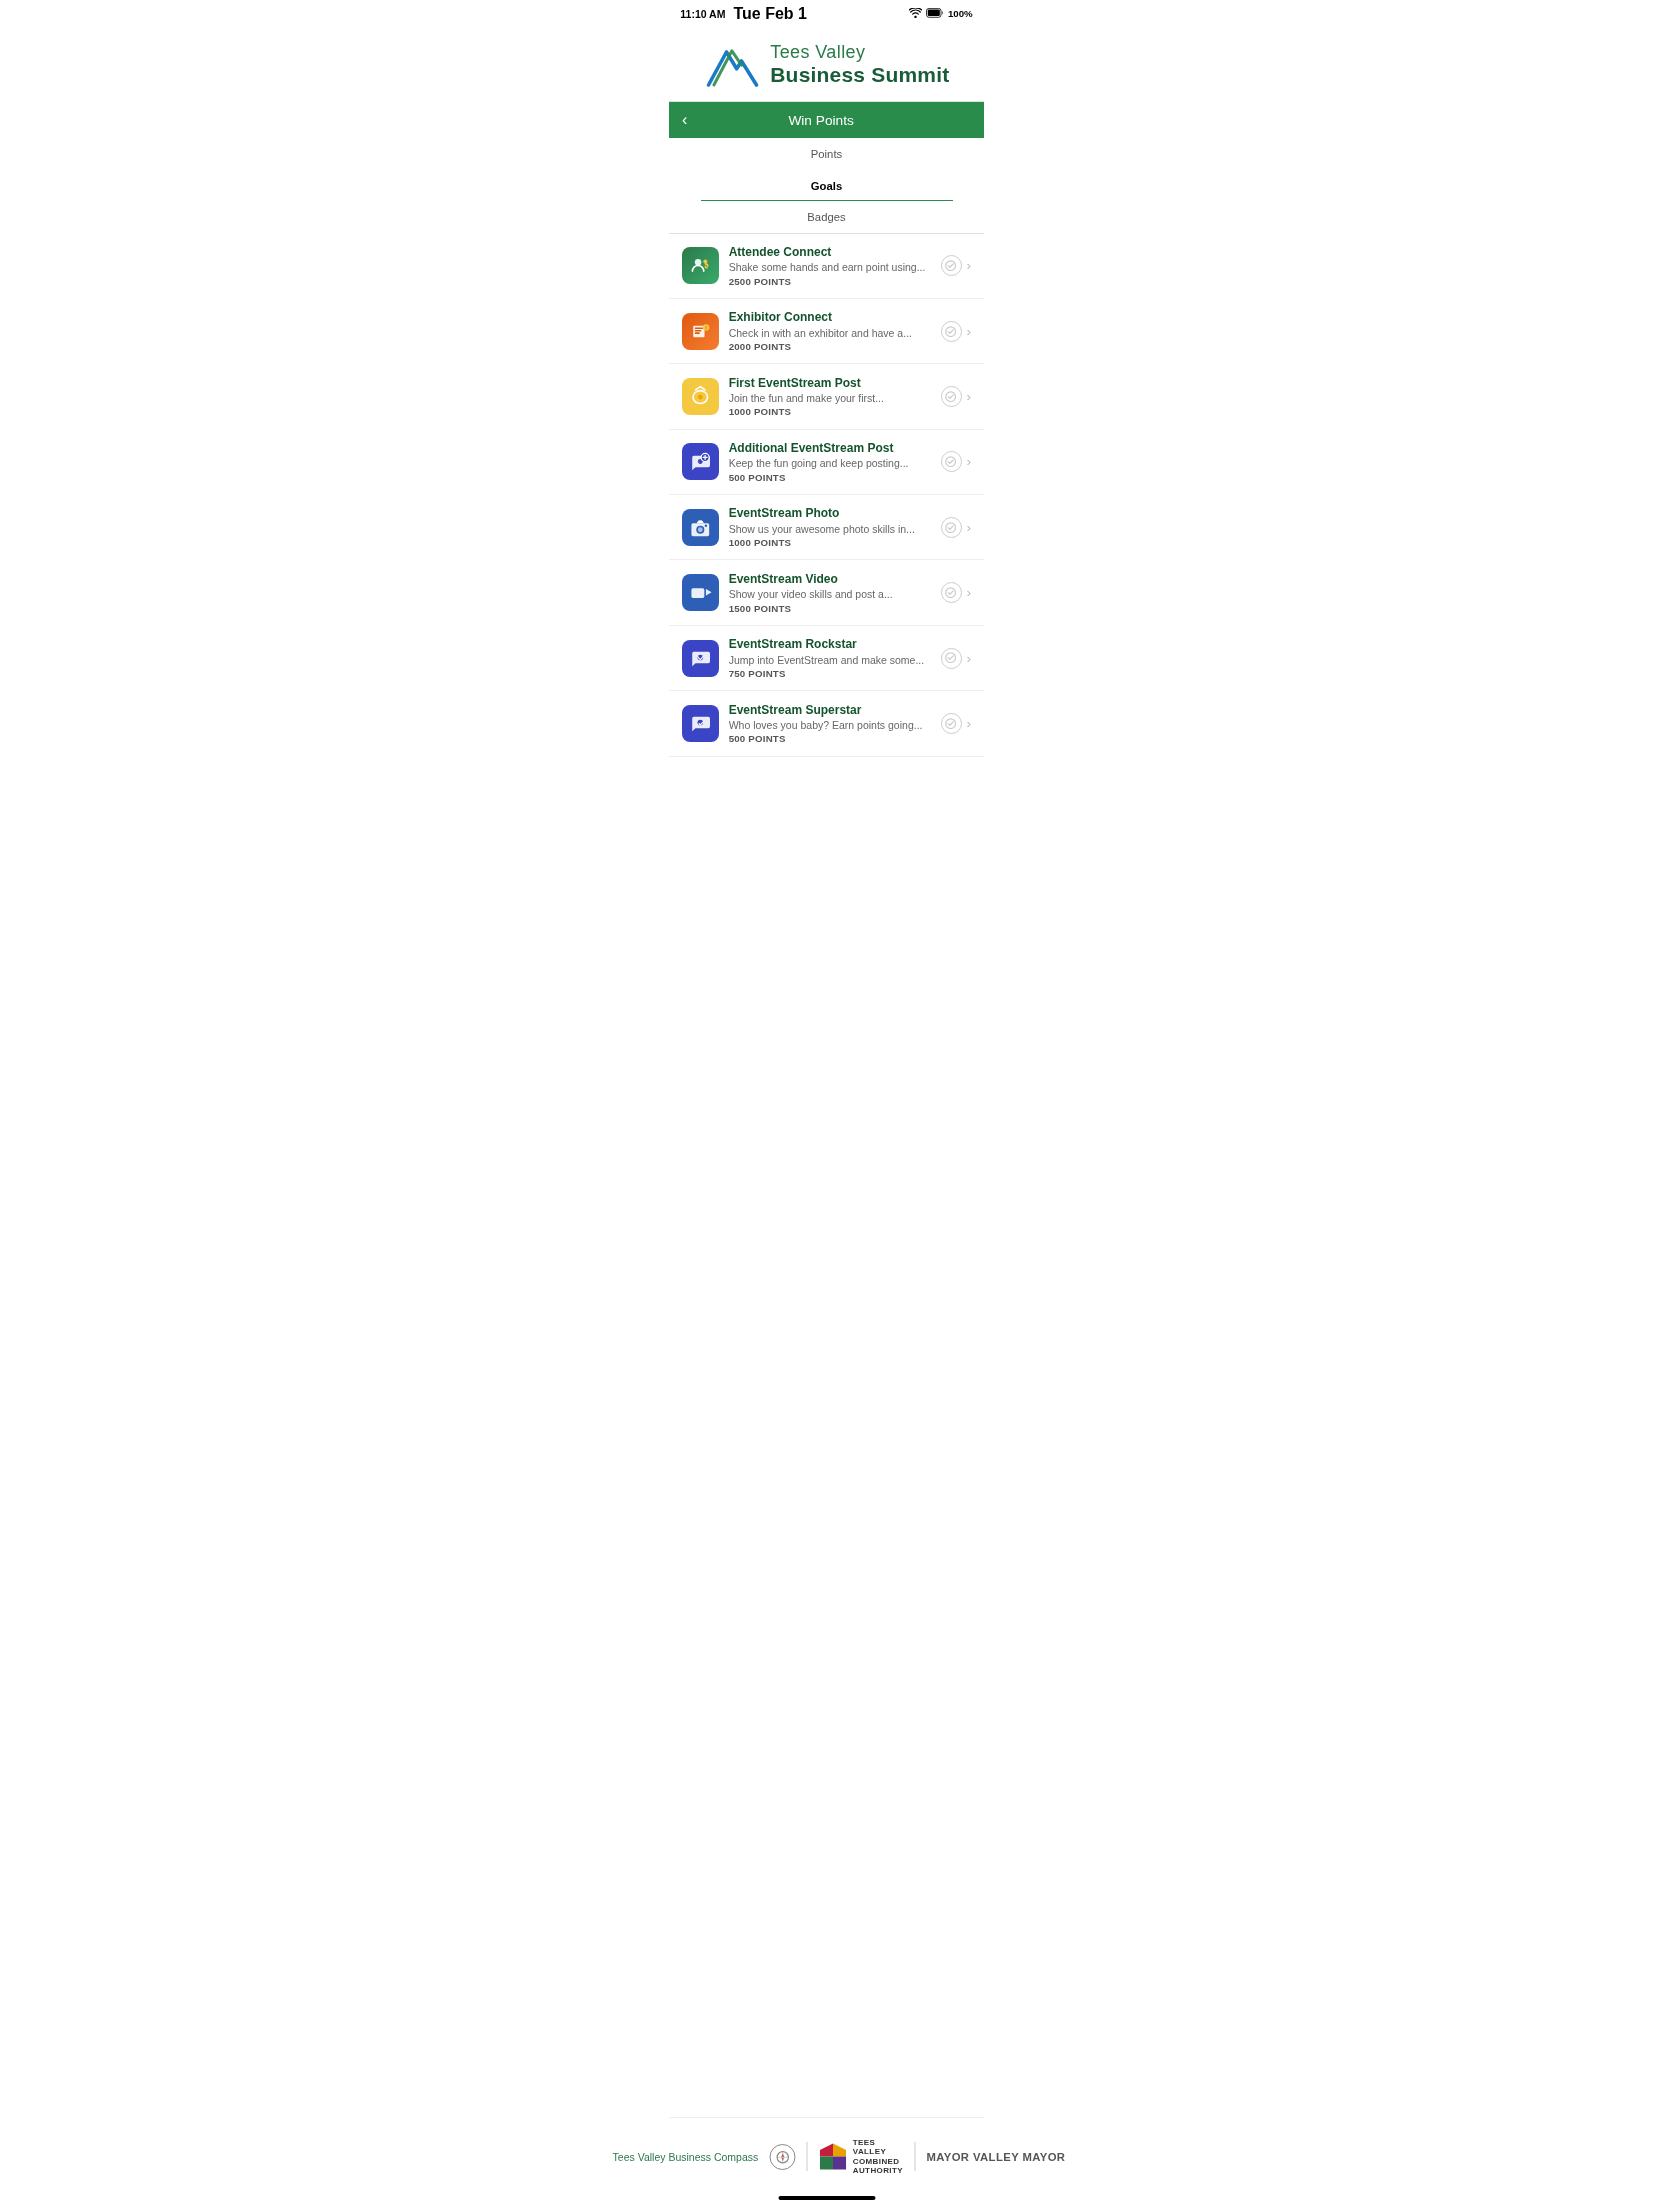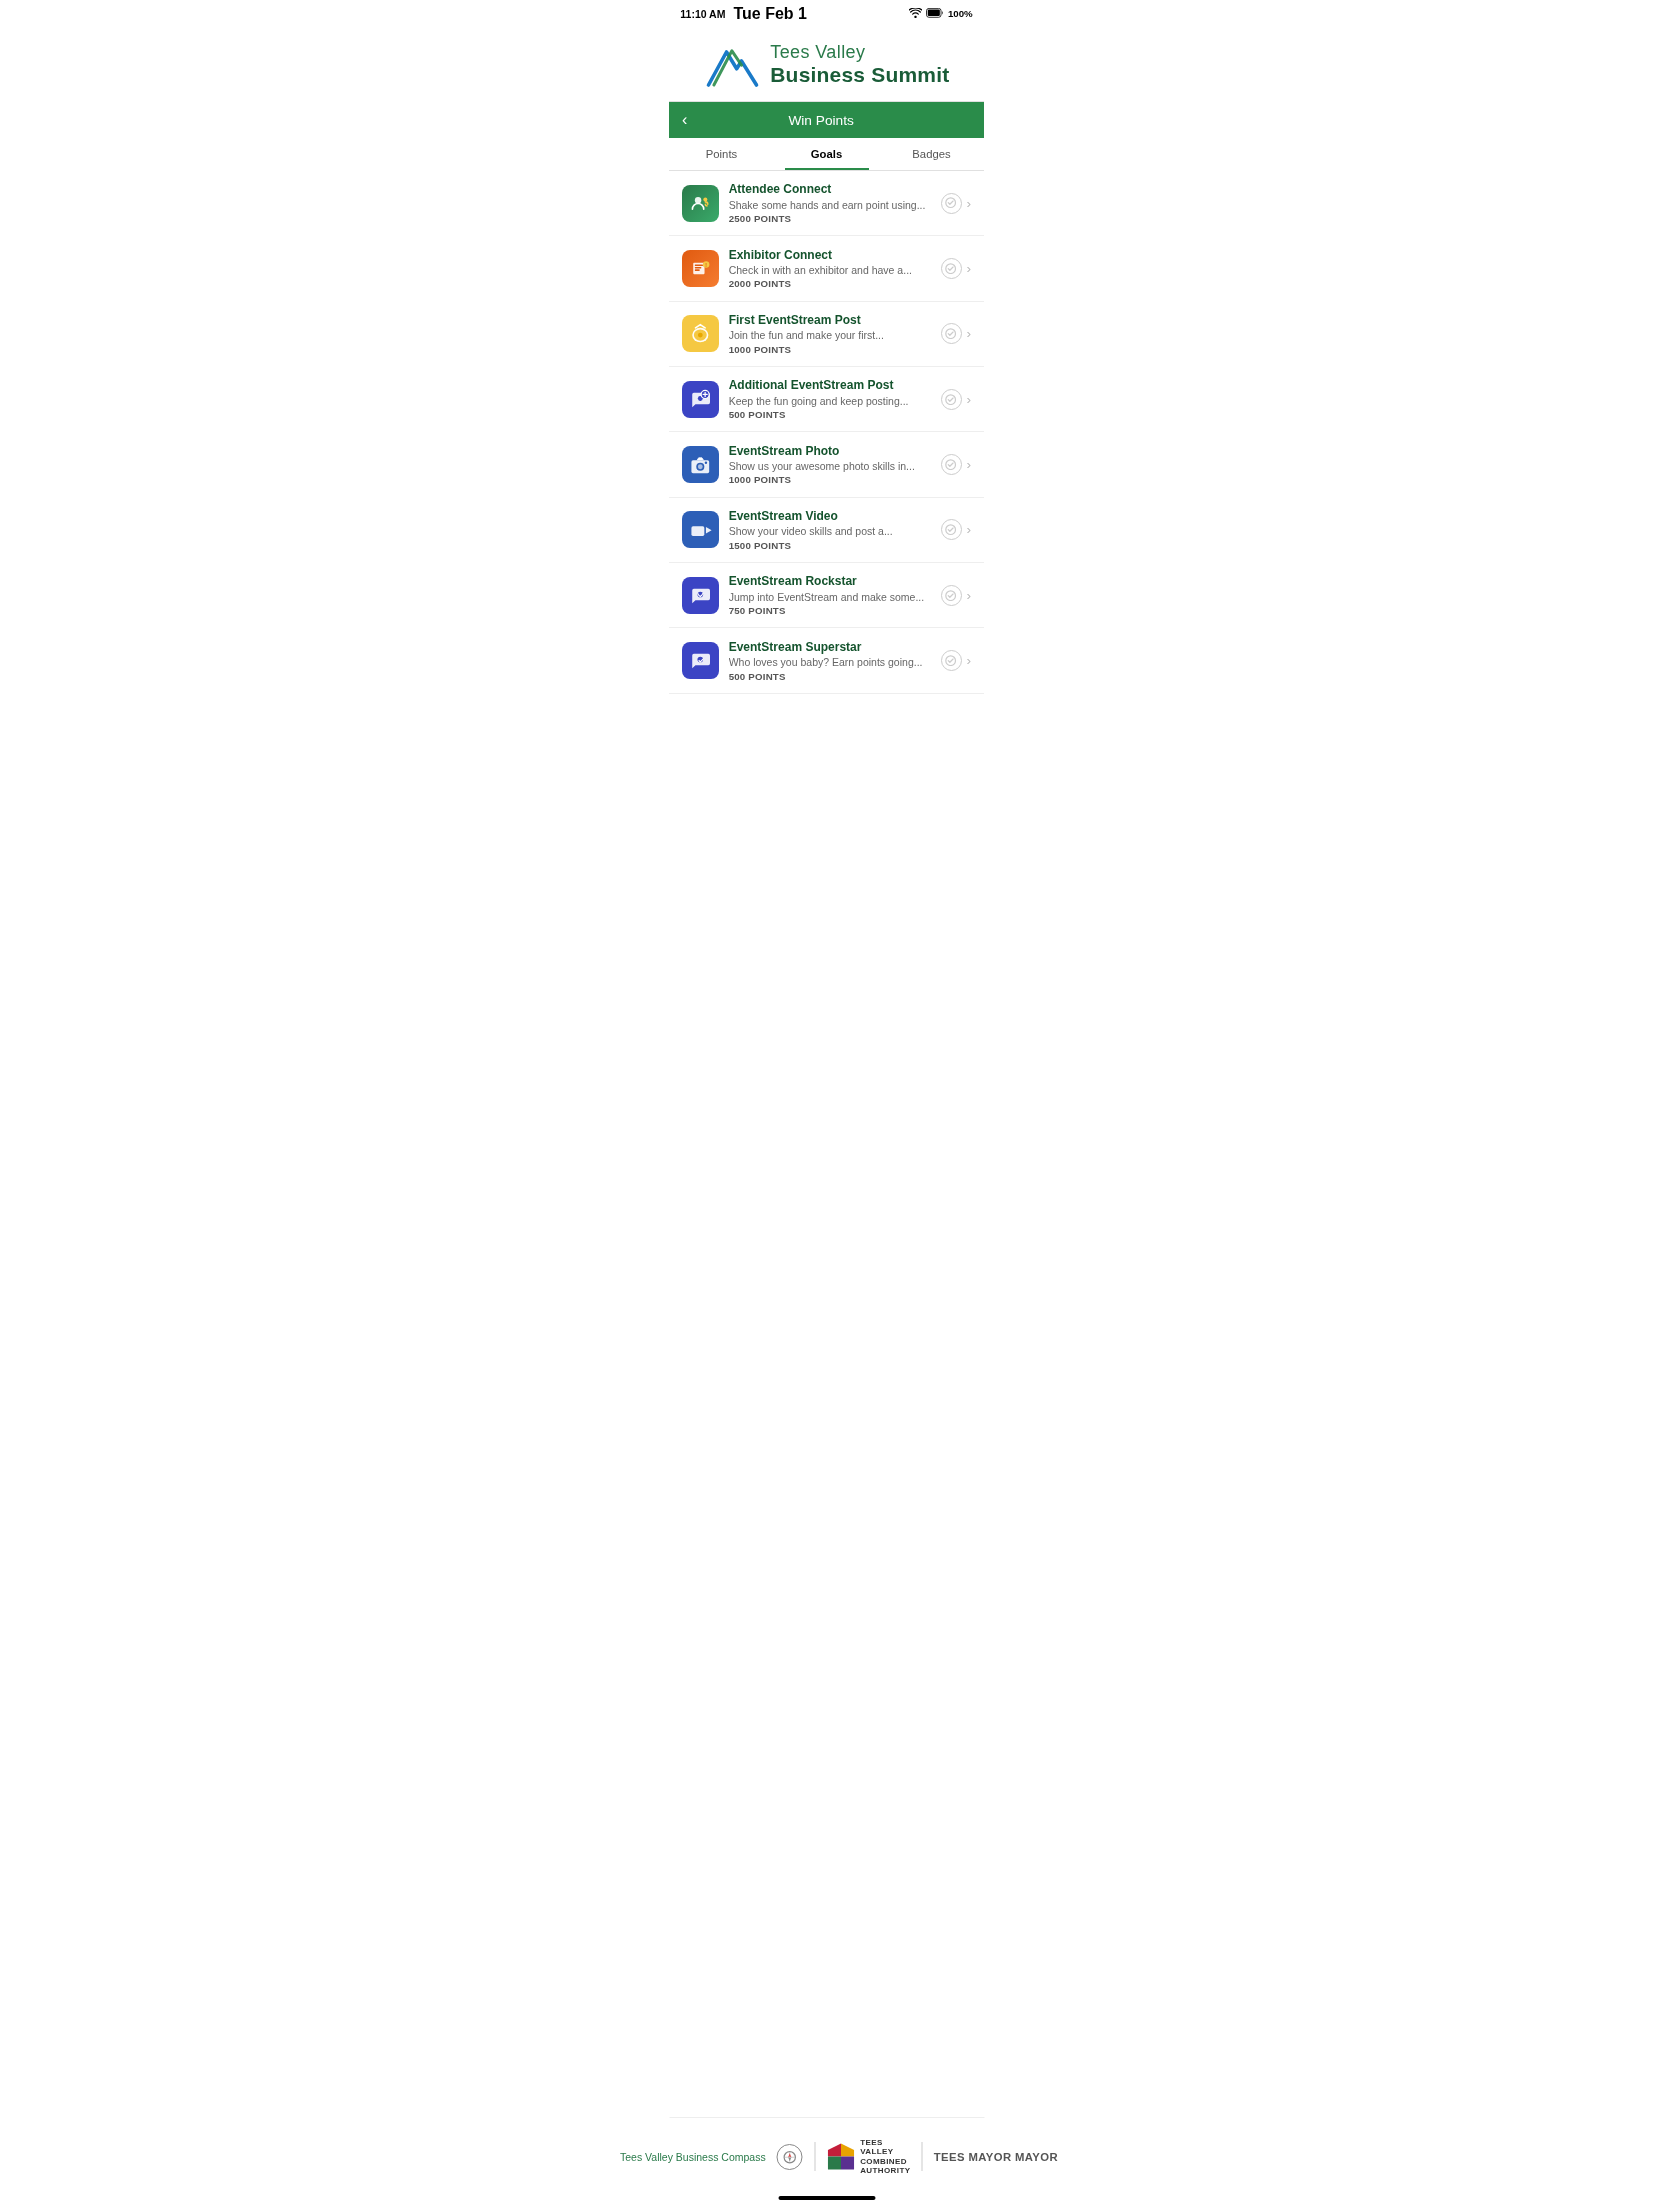--- a/index.html
+++ b/index.html
@@ -87,20 +87,21 @@
       font-size: 13.7px;
       font-weight: 500;
       margin-right: 22.6px;
     }
 
     
     .tab-bar {
       display: flex;
       border-bottom: 0.8px solid #e0e0e0;
       background: #ffffff;
+      flex-direction: column;
     }
     .tab-item {
       flex: 1;
       text-align: center;
       padding: 9.7px 6.5px;
       font-size: 11.3px;
       font-weight: 500;
       color: #555;
       cursor: pointer;
       position: relative;
@@ -581,17 +582,17 @@
     <svg class="tvca-square" viewBox="0 0 40 40">
       <rect x="0" y="0" width="40" height="40" rx="4" fill="#fff"></rect>
       <polygon points="20,2 38,11 38,20 20,20" fill="#e8a200"></polygon>
       <polygon points="20,2 2,11 2,20 20,20" fill="#c41e3a"></polygon>
       <polygon points="2,20 2,38 20,38 20,20" fill="#2a7a4a"></polygon>
       <polygon points="38,20 38,38 20,38 20,20" fill="#5a3090"></polygon>
     </svg>
     <div class="tvca-text">TEES VALLEY<br>COMBINED<br>AUTHORITY</div>
   </div>
   <div class="footer-divider"></div>
-  <span class="footer-mayor">TEES MAYOR MAYOR</span>
+  <span class="footer-mayor">MAYOR VALLEY MAYOR</span>
 </div>
 
 <div class="home-indicator"></div>
 
 
 </body></html>

